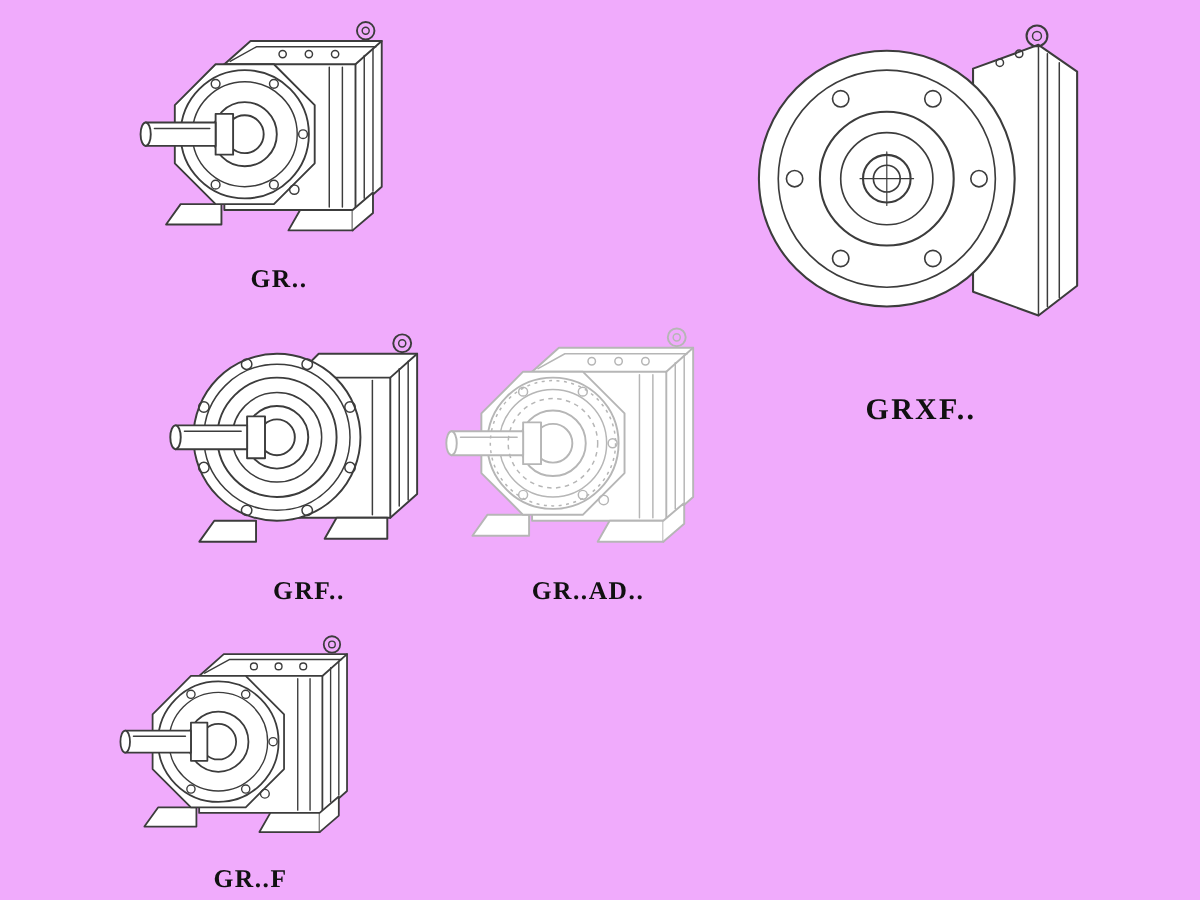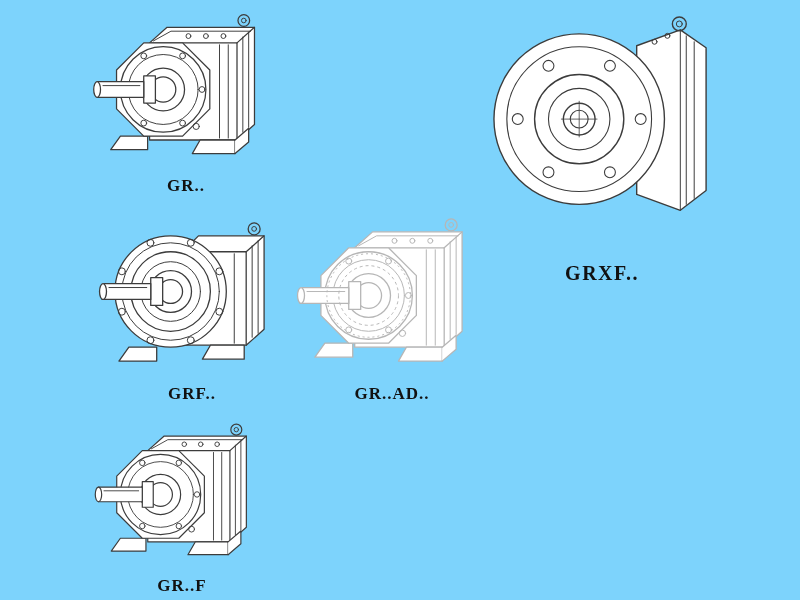--- a/index.html
+++ b/index.html
@@ -1,16 +1,16 @@
 <!DOCTYPE html>
 <html><head>
 <meta charset="utf-8">
 <style>
   html,body{margin:0;padding:0;background:#ffffff;}
-  #page{position:relative;width:800px;height:600px;background:#7dd3fc;overflow:hidden;
+  #page{position:relative;width:800px;height:600px;background:#f0abfc;overflow:hidden;
         font-family:"Liberation Serif", serif;}
   .cell{position:absolute;display:flex;flex-direction:column;align-items:center;color:#3c3c3c;}
   .cell.ghost{color:#b6b6b6;}
   .cap{font-weight:bold;font-size:17px;letter-spacing:1px;color:#111;margin-top:2px;
        font-family:"Liberation Serif", serif;}
   .cap-lg{font-size:20px;letter-spacing:1.5px;}
   svg{display:block;}
 </style>
 </head>
 <body>
@@ -156,46 +156,46 @@
 <div id="page">
 
   <div class="cell" style="left:88px;top:4px;width:196px;">
     <svg viewBox="0 0 195 175" width="190" height="170">
         <use href="#g-base"></use>
       </svg>
     <div class="cap">GR..</div>
   </div>
 
 
-  <div class="cell" style="left:486px;top:2px;width:232px;text-align:right;">
+  <div class="cell" style="left:498px;top:2px;width:232px;text-align:right;">
     <svg viewBox="0 0 230 260" width="228" height="258">
         <use href="#g-grxf"></use>
       </svg>
     <div class="cap cap-lg">GRXF..</div>
   </div>
 
-  <div class="cell" style="left:92px;top:208px;width:200px;align-items:center;">
+  <div class="cell" style="left:106px;top:208px;width:200px;align-items:center;">
     <svg viewBox="0 0 195 175" width="194" height="174">
         <use href="#g-flange"></use>
       </svg>
     <div class="cap">GRF..</div>
   </div>
 
   <div class="cell ghost" style="left:292px;top:208px;width:200px;">
     <svg viewBox="0 0 195 175" width="194" height="174">
       <use href="#g-base"></use>
       <g fill="none" stroke="currentColor" stroke-width="1">
         <circle cx="74" cy="88" r="30" stroke-dasharray="3 3"></circle>
         <circle cx="74" cy="88" r="42" stroke-dasharray="2 3"></circle>
       </g>
     </svg>
     <div class="cap">GR..AD..</div>
   </div>
 
-  <div class="cell" style="left:92px;top:414px;width:180px;">
+  <div class="cell" style="left:77px;top:414px;width:180px;">
     <svg viewBox="0 0 195 175" width="178" height="160">
         <use href="#g-base"></use>
       </svg>
     <div class="cap">GR..F</div>
   </div>
 
 
 
 </div>
 

